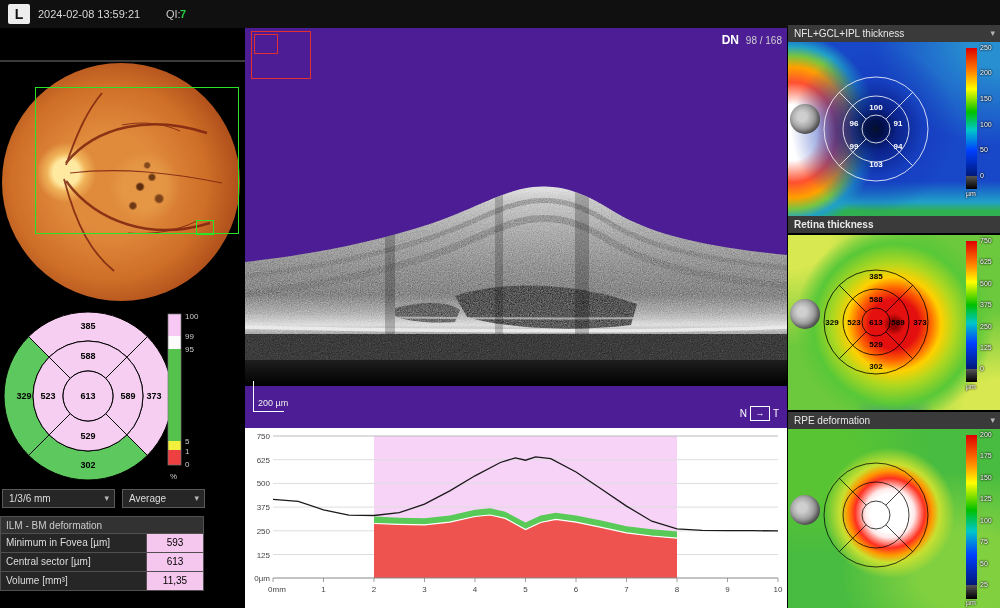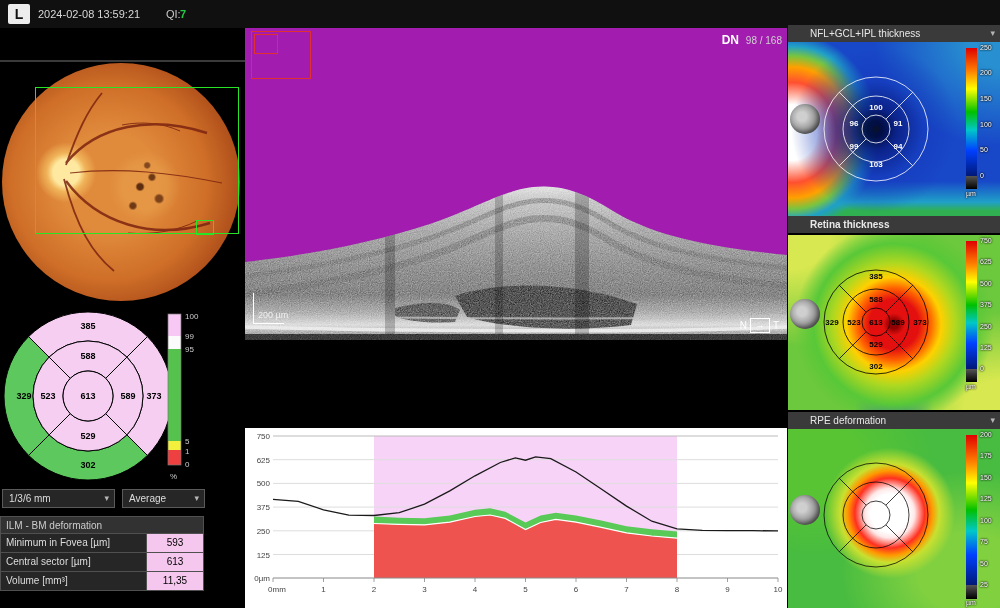--- a/index.html
+++ b/index.html
@@ -7,21 +7,21 @@
        font-family:"Liberation Sans",sans-serif;color:#ddd;}
   
   #topbar{position:absolute;left:0;top:0;width:1000px;height:28px;background:#101010;}
   #logo{position:absolute;left:8px;top:4px;width:22px;height:20px;background:#ededed;color:#111;
         font-weight:bold;font-size:14px;text-align:center;line-height:20px;border-radius:2px;}
   #dt{position:absolute;left:38px;top:0;height:28px;line-height:28px;font-size:11px;color:#d8d8d8;}
   #qi-l{position:absolute;left:158px;top:0;height:28px;line-height:28px;font-size:11px;color:#c8c8c8;margin-left:8px;}
   #qi-v{position:absolute;left:180px;top:0;height:28px;line-height:28px;font-size:11px;color:#25cc44;font-weight:bold;}
   
   .hdr{position:absolute;height:17px;background:#3a3a3a;color:#e8e8e8;font-size:10px;line-height:17px;
-       padding-left:22px;box-sizing:border-box;}
+       padding-left:6px;box-sizing:border-box;}
   .chev{position:absolute;right:5px;top:0;color:#b5b5b5;font-size:9px;line-height:17px;}
   .dd{position:absolute;height:19px;background:#262626;border:1px solid #5a5a5a;color:#ddd;
       font-size:10px;line-height:17px;padding:0 6px;box-sizing:border-box;}
   .dd .chev{line-height:17px;}
   
   #fundus{position:absolute;left:0;top:62px;width:245px;height:240px;background:#000;overflow:hidden;}
   #eye{position:absolute;left:2px;top:1px;width:238px;height:238px;border-radius:50%;
     background:
       radial-gradient(circle at 27% 46%, #ffe9a0 0 6%, rgba(242,184,92,.9) 9%, rgba(242,184,92,0) 14%),
       radial-gradient(circle at 58% 52%, rgba(70,25,5,.85) 0 1.5%, transparent 2.6%),
@@ -34,21 +34,21 @@
   .groi{position:absolute;border:1px solid #27e427;}
   
   #meas{position:absolute;left:0;top:516px;width:204px;font-size:10px;}
   .meas-hdr{height:18px;background:#323232;color:#cccccc;line-height:18px;padding-left:5px;
             border:1px solid #505050;box-sizing:border-box;}
   .mrow{display:flex;height:19px;border-left:1px solid #505050;border-right:1px solid #505050;
         border-bottom:1px solid #505050;box-sizing:border-box;}
   .mlabel{flex:1;background:#262626;color:#dddddd;line-height:18px;padding-left:5px;}
   .mval{width:56px;background:#f5c7ee;color:#000;text-align:center;line-height:18px;border-left:1px solid #505050;}
   
-  #oct{position:absolute;left:245px;top:28px;width:542px;height:312px;background:#a21caf;overflow:hidden;}
+  #oct{position:absolute;left:245px;top:28px;width:542px;height:400px;background:#4c1d95;overflow:hidden;}
   #inset-outer{position:absolute;left:6px;top:3px;width:58px;height:46px;border:1px solid #e03030;}
   #inset-inner{position:absolute;left:2px;top:2px;width:22px;height:18px;border:1px solid #e03030;}
   #dn{position:absolute;right:48px;top:5px;color:#fff;font-weight:bold;font-size:12px;}
   #frame{position:absolute;right:5px;top:7px;color:#cfcfcf;font-size:10px;}
   #octscale{position:absolute;left:8px;bottom:16px;width:30px;height:30px;border-left:1px solid #fff;border-bottom:1px solid #fff;}
   #octscale-lbl{position:absolute;left:13px;bottom:20px;color:#eee;font-size:9px;}
   #nt{position:absolute;right:8px;bottom:7px;color:#fff;font-size:10px;display:flex;align-items:center;gap:3px;}
   #nt .arrbox{width:18px;height:13px;border:1px solid #fff;text-align:center;line-height:12px;font-size:9px;}
   
   #profile-wrap{position:absolute;left:245px;top:428px;width:542px;height:180px;background:#fff;}

